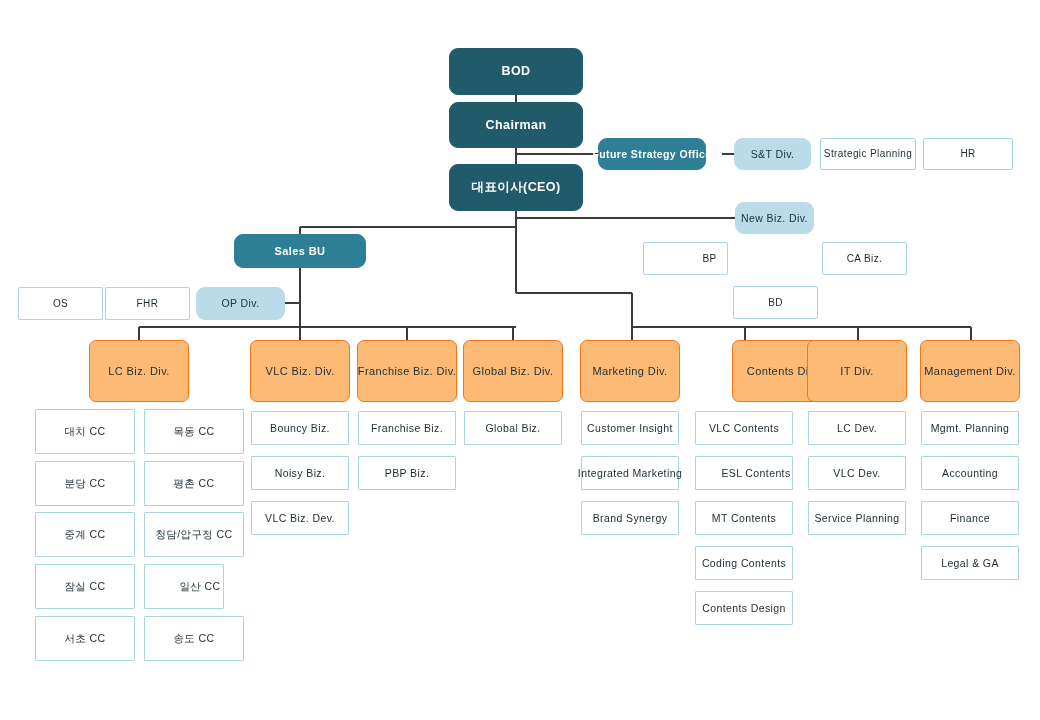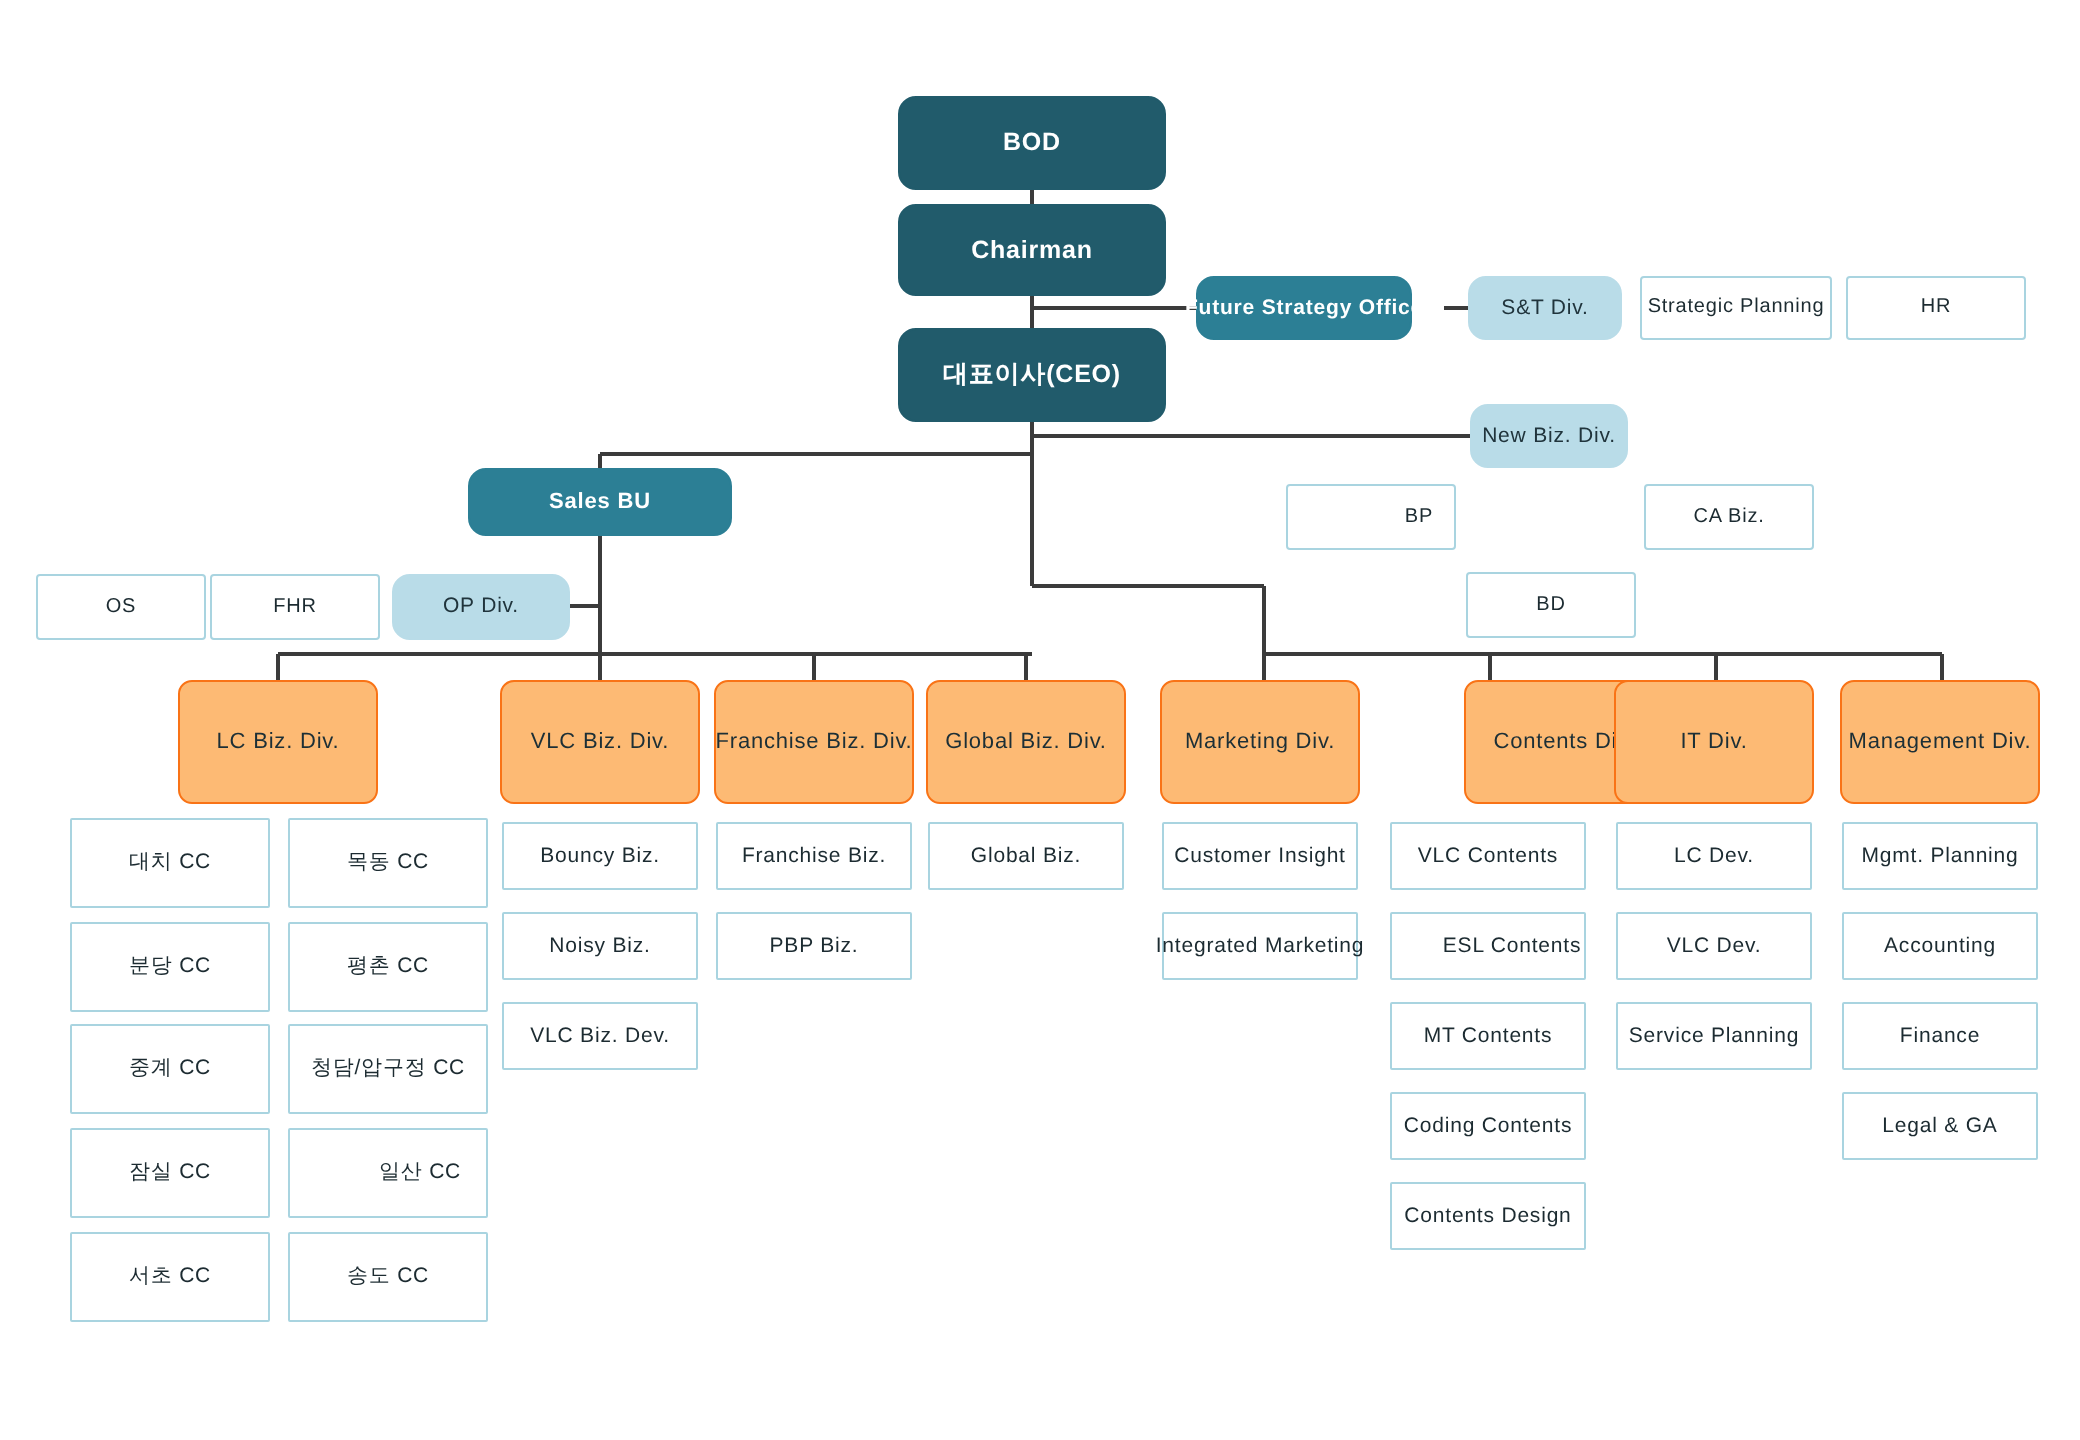--- a/index.html
+++ b/index.html
@@ -228,21 +228,21 @@
 
   <div class="node nd-white-sq" style="left:144px; top:409px; width:100px; height:45px;">
     <span>목동 CC</span>
   </div>
   <div class="node nd-white-sq" style="left:144px; top:461px; width:100px; height:45px;">
     <span>평촌 CC</span>
   </div>
   <div class="node nd-white-sq" style="left:144px; top:512px; width:100px; height:45px;">
     <span>청담/압구정 CC</span>
   </div>
-  <div class="node nd-white-sq" style="left:144px; top:564px; width:100px; height:45px;padding-left:32px;">
+  <div class="node nd-white-sq" style="left:144px; top:564px; width:80px; height:45px;padding-left:32px;">
     <span>일산 CC</span>
   </div>
   <div class="node nd-white-sq" style="left:144px; top:616px; width:100px; height:45px;">
     <span>송도 CC</span>
   </div>
 
   <div class="node nd-white-sq" style="left:251px; top:411px; width:98px; height:34px;">
     <span>Bouncy Biz.</span>
   </div>
   <div class="node nd-white-sq" style="left:251px; top:456px; width:98px; height:34px;">
@@ -262,20 +262,23 @@
   <div class="node nd-white-sq" style="left:464px; top:411px; width:98px; height:34px;">
     <span>Global Biz.</span>
   </div>
 
   <div class="node nd-white-sq" style="left:581px; top:411px; width:98px; height:34px;">
     <span>Customer Insight</span>
   </div>
   <div class="node nd-white-sq" style="left:581px; top:456px; width:98px; height:34px;">
     <span>Integrated Marketing</span>
   </div>
+  <div class="node nd-white-sq" style="left:581px; top:501px; width:98px; height:34px;">
+    <span>Brand Synergy</span>
+  </div>
 
   <div class="node nd-white-sq" style="left:695px; top:411px; width:98px; height:34px;">
     <span>VLC Contents</span>
   </div>
   <div class="node nd-white-sq" style="left:695px; top:456px; width:98px; height:34px;padding-left:24px;">
     <span>ESL Contents</span>
   </div>
   <div class="node nd-white-sq" style="left:695px; top:501px; width:98px; height:34px;">
     <span>MT Contents</span>
   </div>

